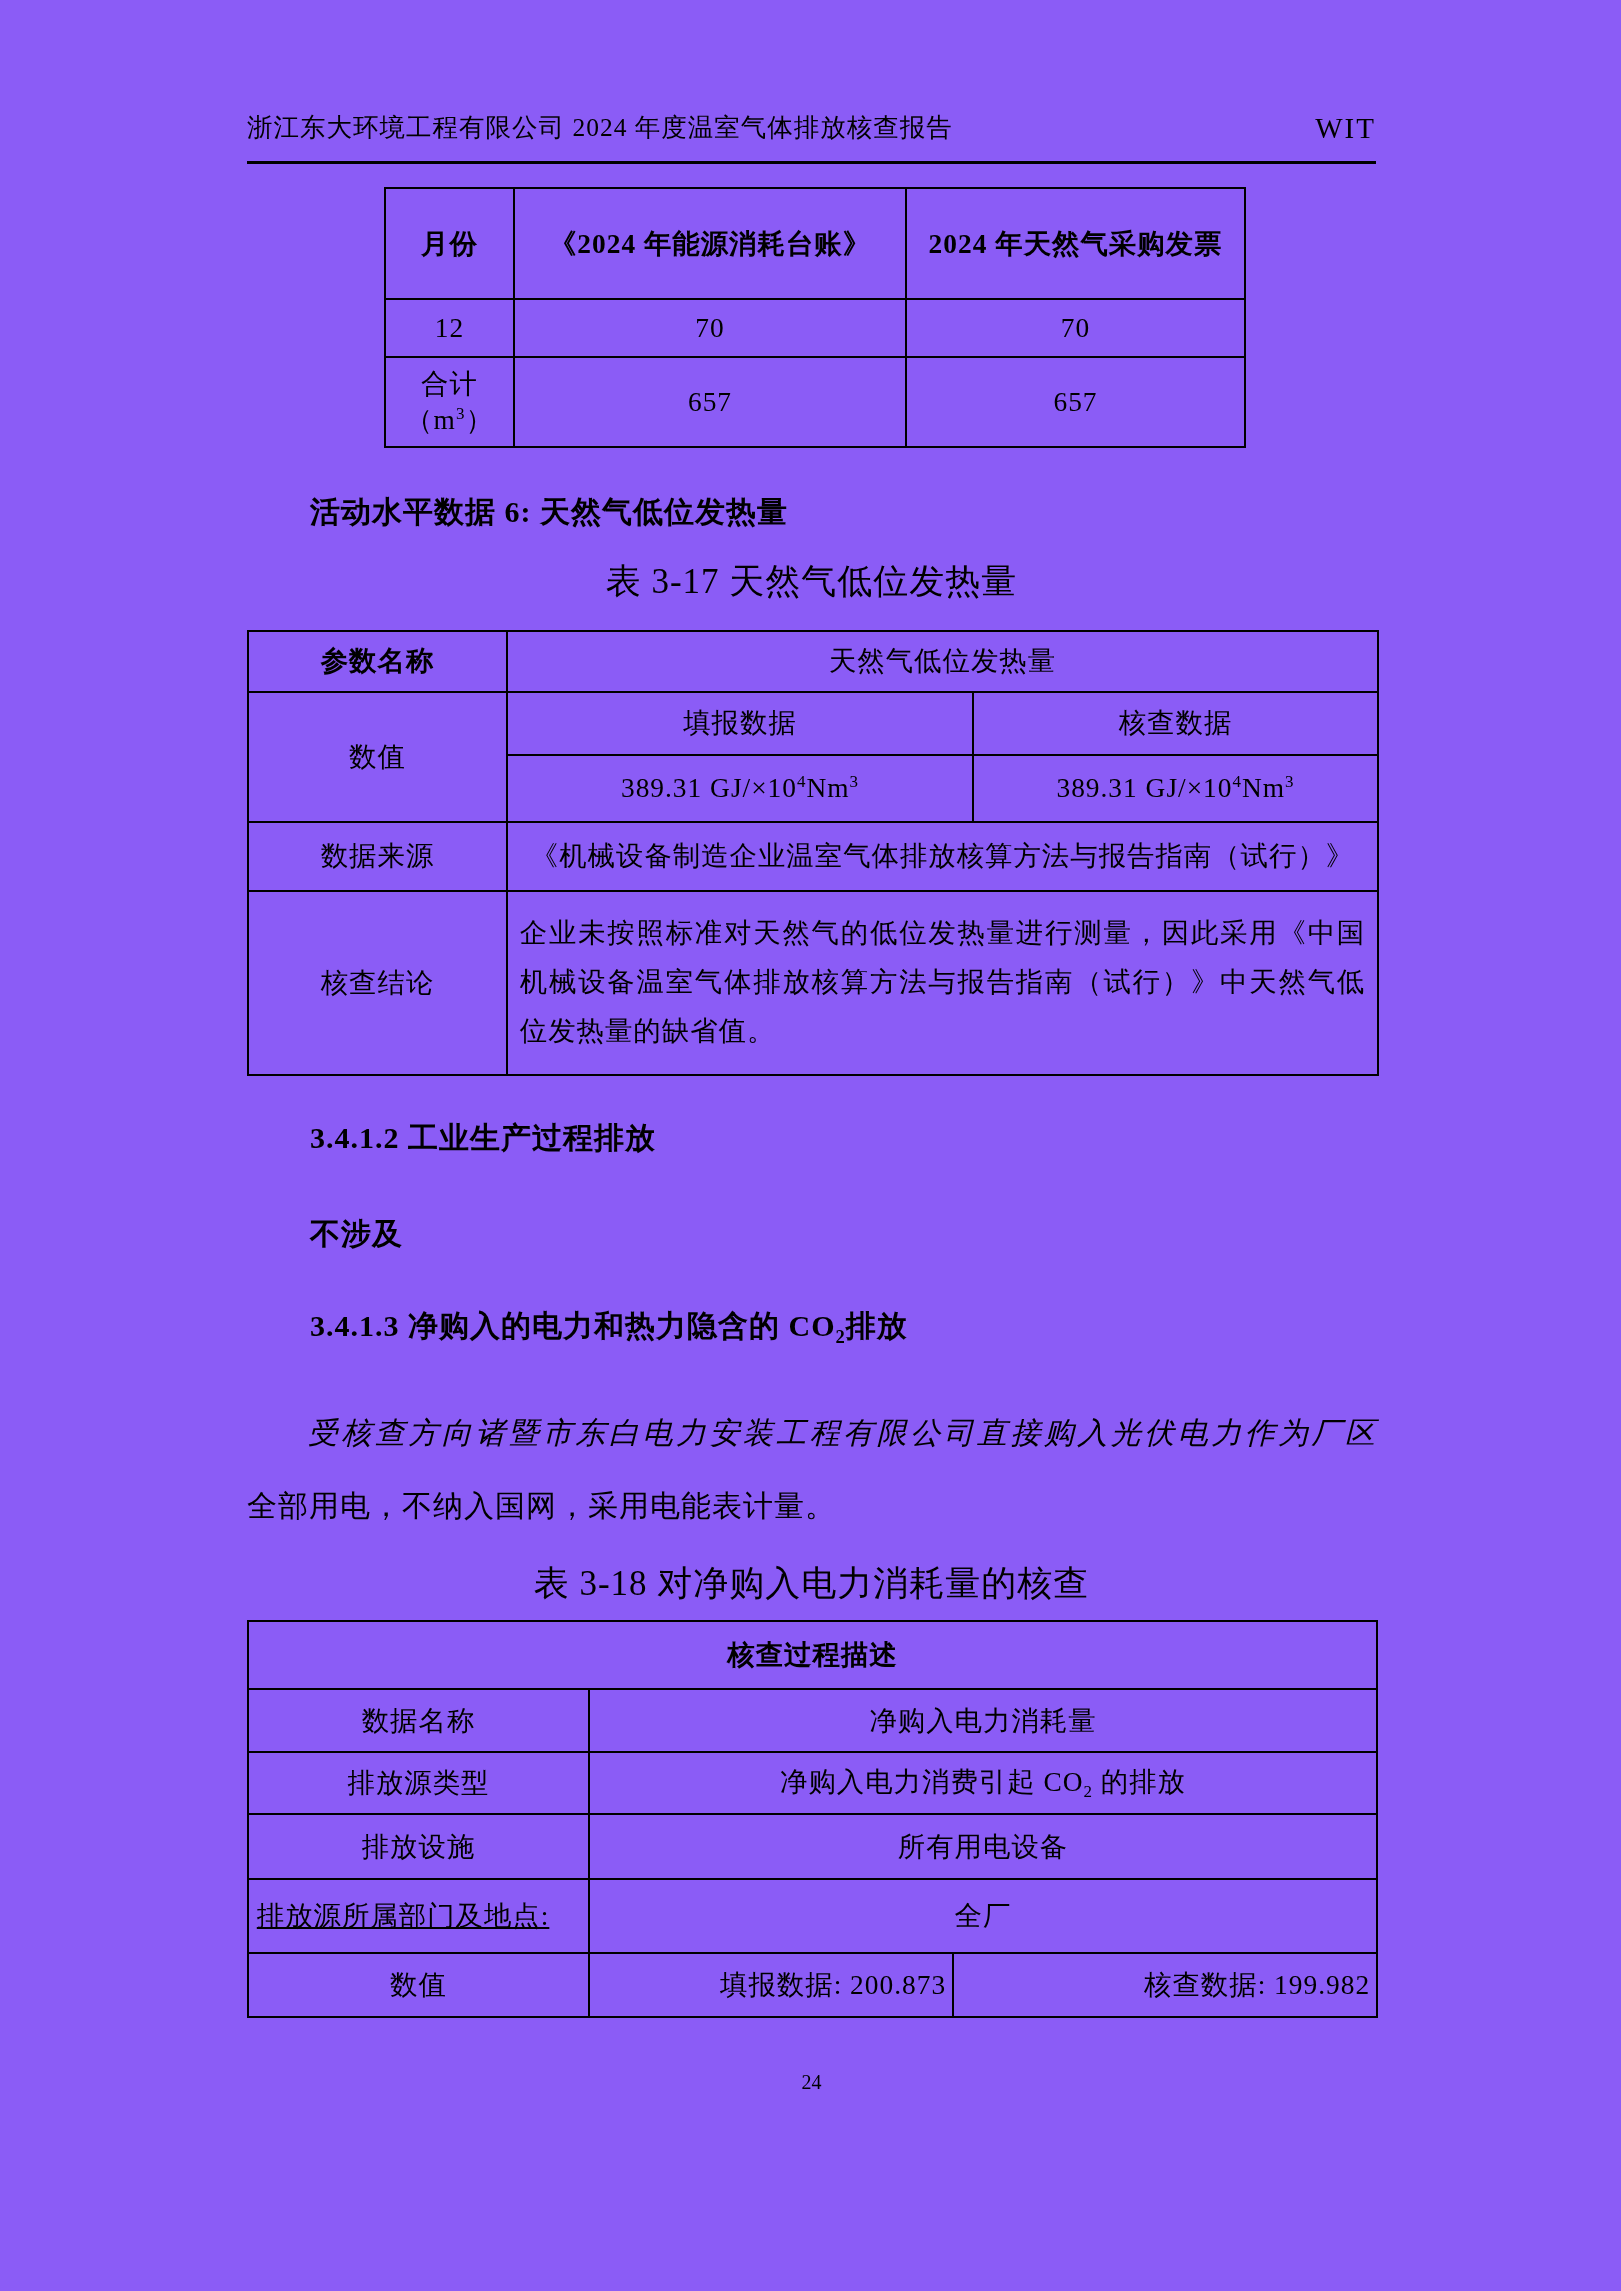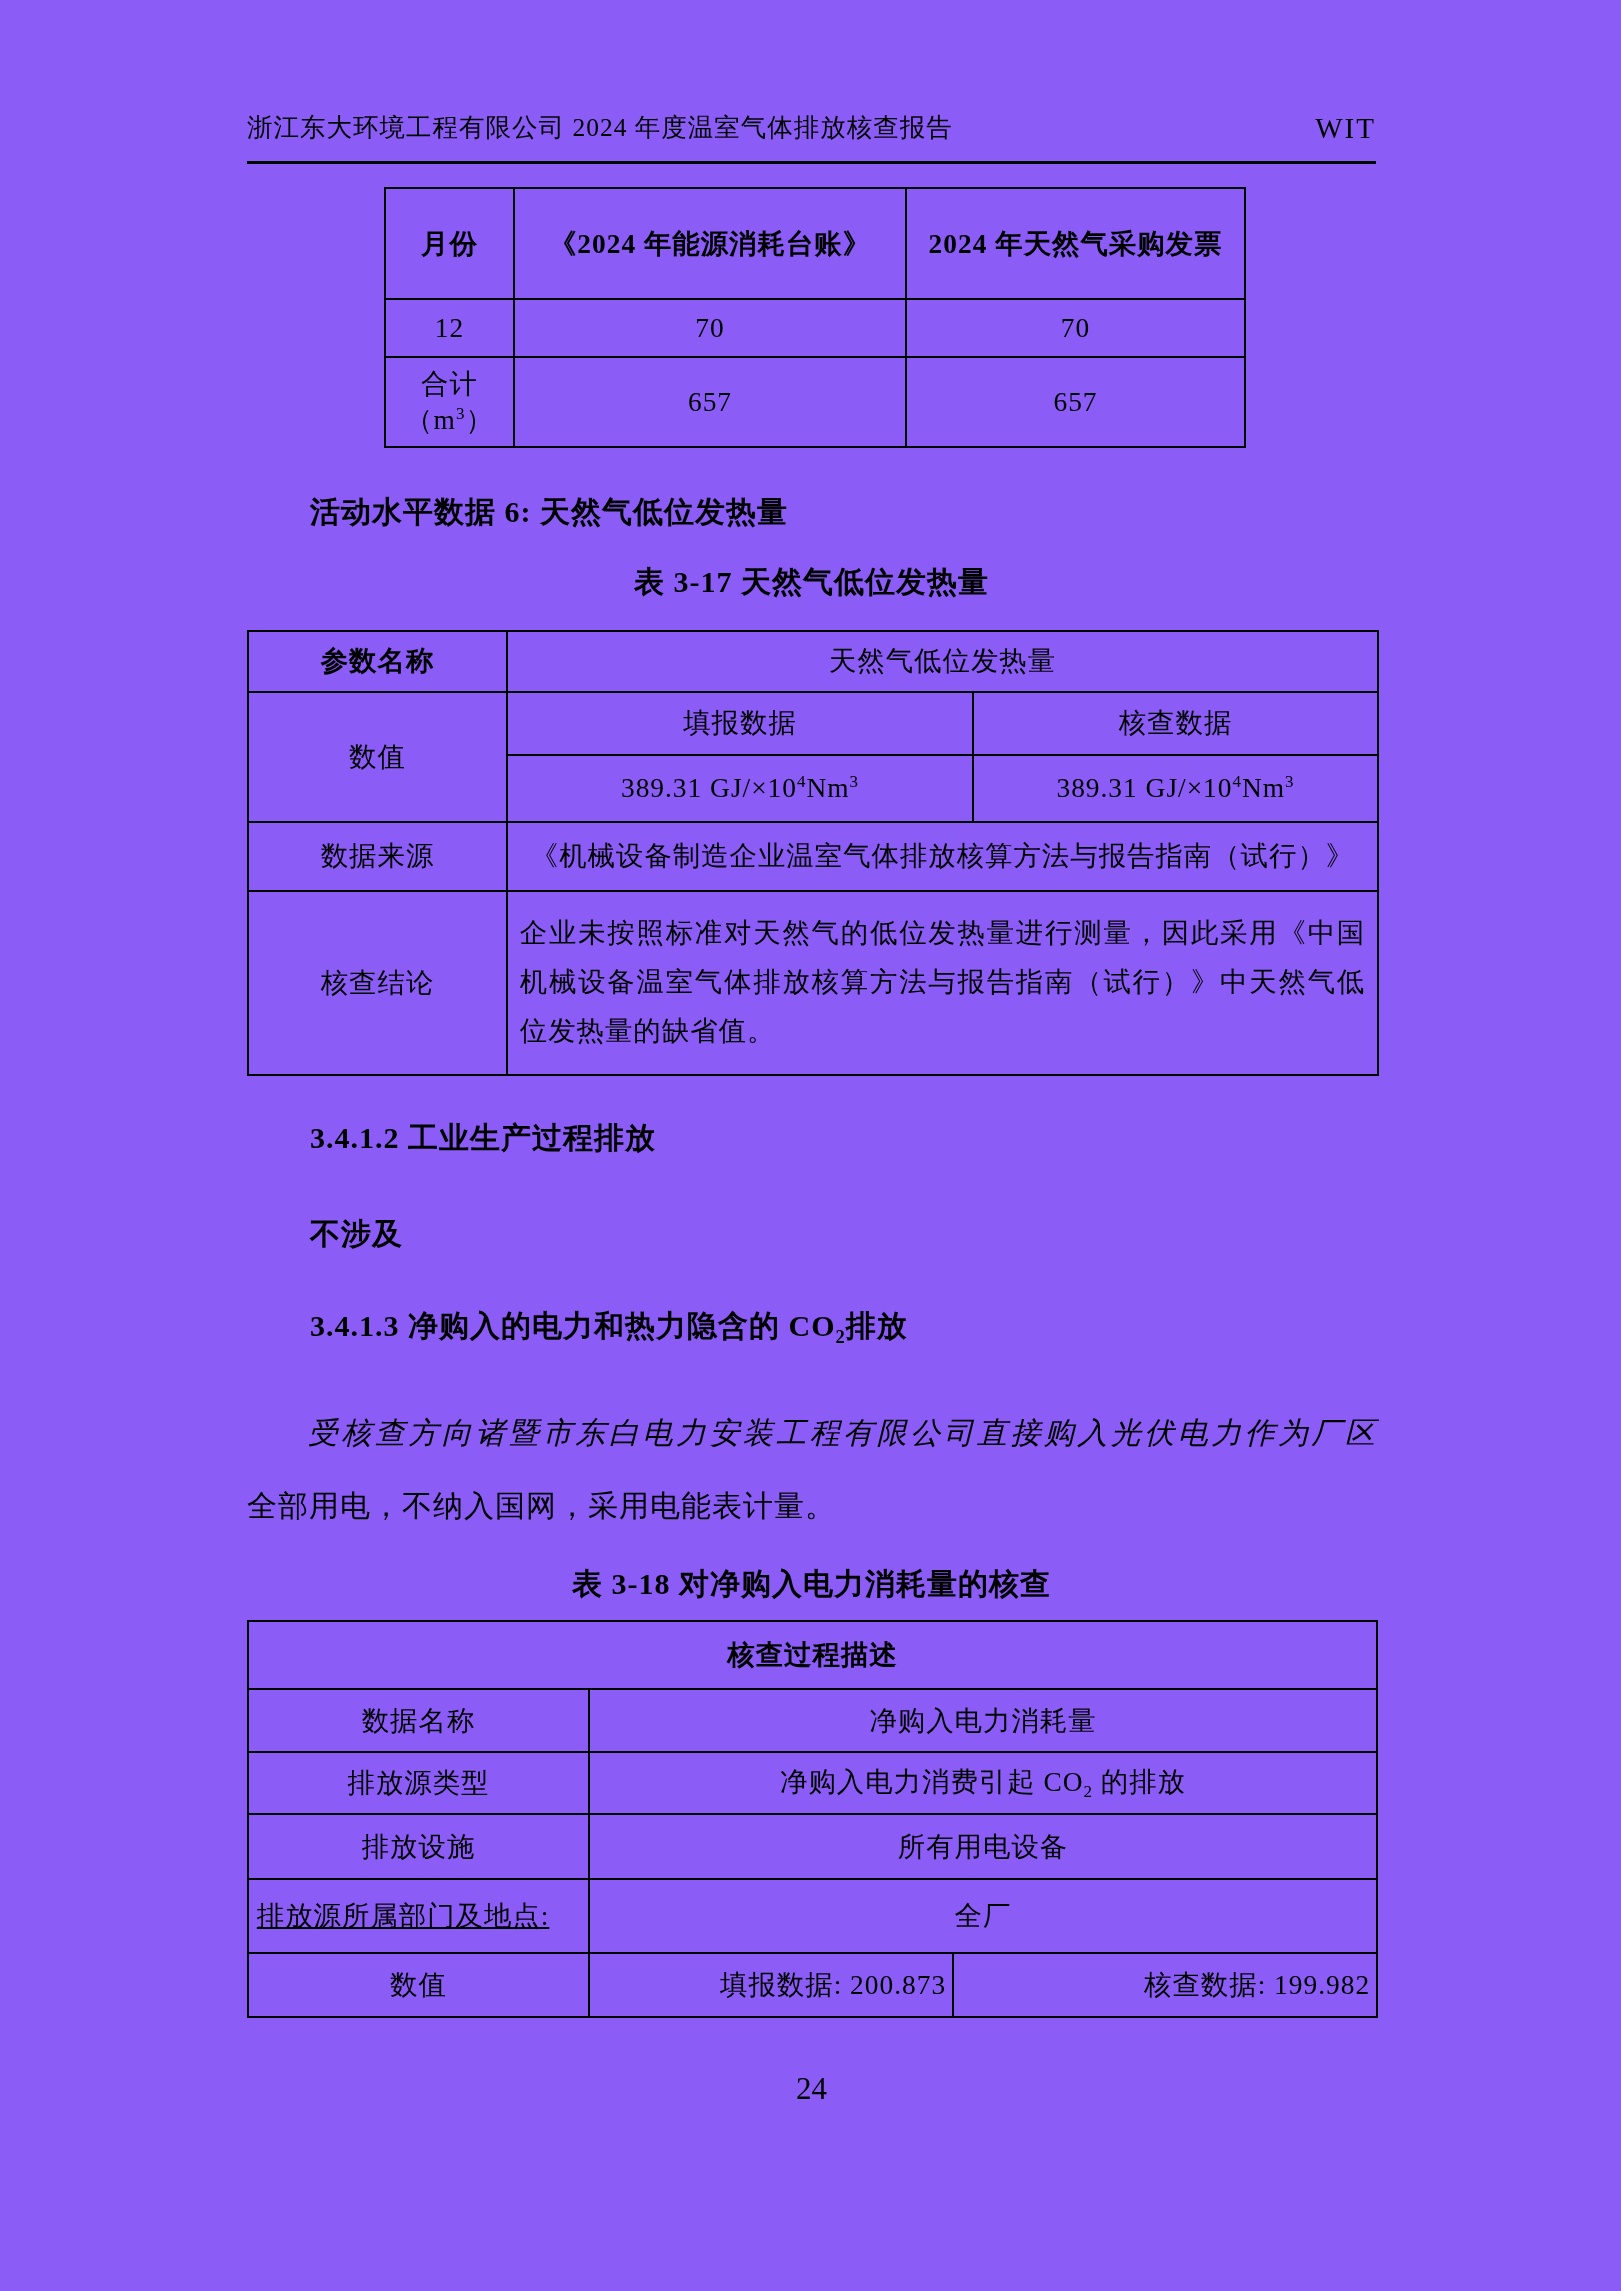--- a/index.html
+++ b/index.html
@@ -34,21 +34,21 @@
 
   .gas-table { margin-left:137px; margin-top:23.5px; width:861px; }
   .t17 { margin-top:27.4px; width:1129px; }
   .t18 { margin-top:15.7px; width:1129px; }
 
   .heading {
     font-weight:bold; font-size:30px; letter-spacing:1px;
     padding-left:63px; line-height:41px;
   }
   .caption {
-    font-weight:bold; font-size:30px; letter-spacing:1px;
+    font-weight:normal; font-size:35px; letter-spacing:1px;
     text-align:center; line-height:41px;
   }
   .mt44 { margin-top:43px; }
   .mt30 { margin-top:29px; }
   .mt42 { margin-top:41px; }
   .mt56 { margin-top:55px; }
   .mt52 { margin-top:51px; }
   .mt22 { margin-top:21.6px; }
 
   .para {
@@ -60,21 +60,21 @@
 
   .concl {
     text-align:justify; line-height:49px; padding:17.6px 11.8px;
     letter-spacing:1px;
   }
   .valcell { text-align:right; padding-left:21.6px; }
 
   sup { font-size:0.62em; vertical-align:super; }
   sub { font-size:0.62em; vertical-align:sub; }
 
-  .pagenum { margin-top:53px; text-align:center; font-size:31px; }
+  .pagenum { margin-top:53px; text-align:center; font-size:20px; }
 </style>
 </head>
 <body>
 
 <div class="page">
 
   <div class="hdr">
     <span>浙江东大环境工程有限公司 2024 年度温室气体排放核查报告</span>
     <span class="mark">WIT</span>
   </div>

